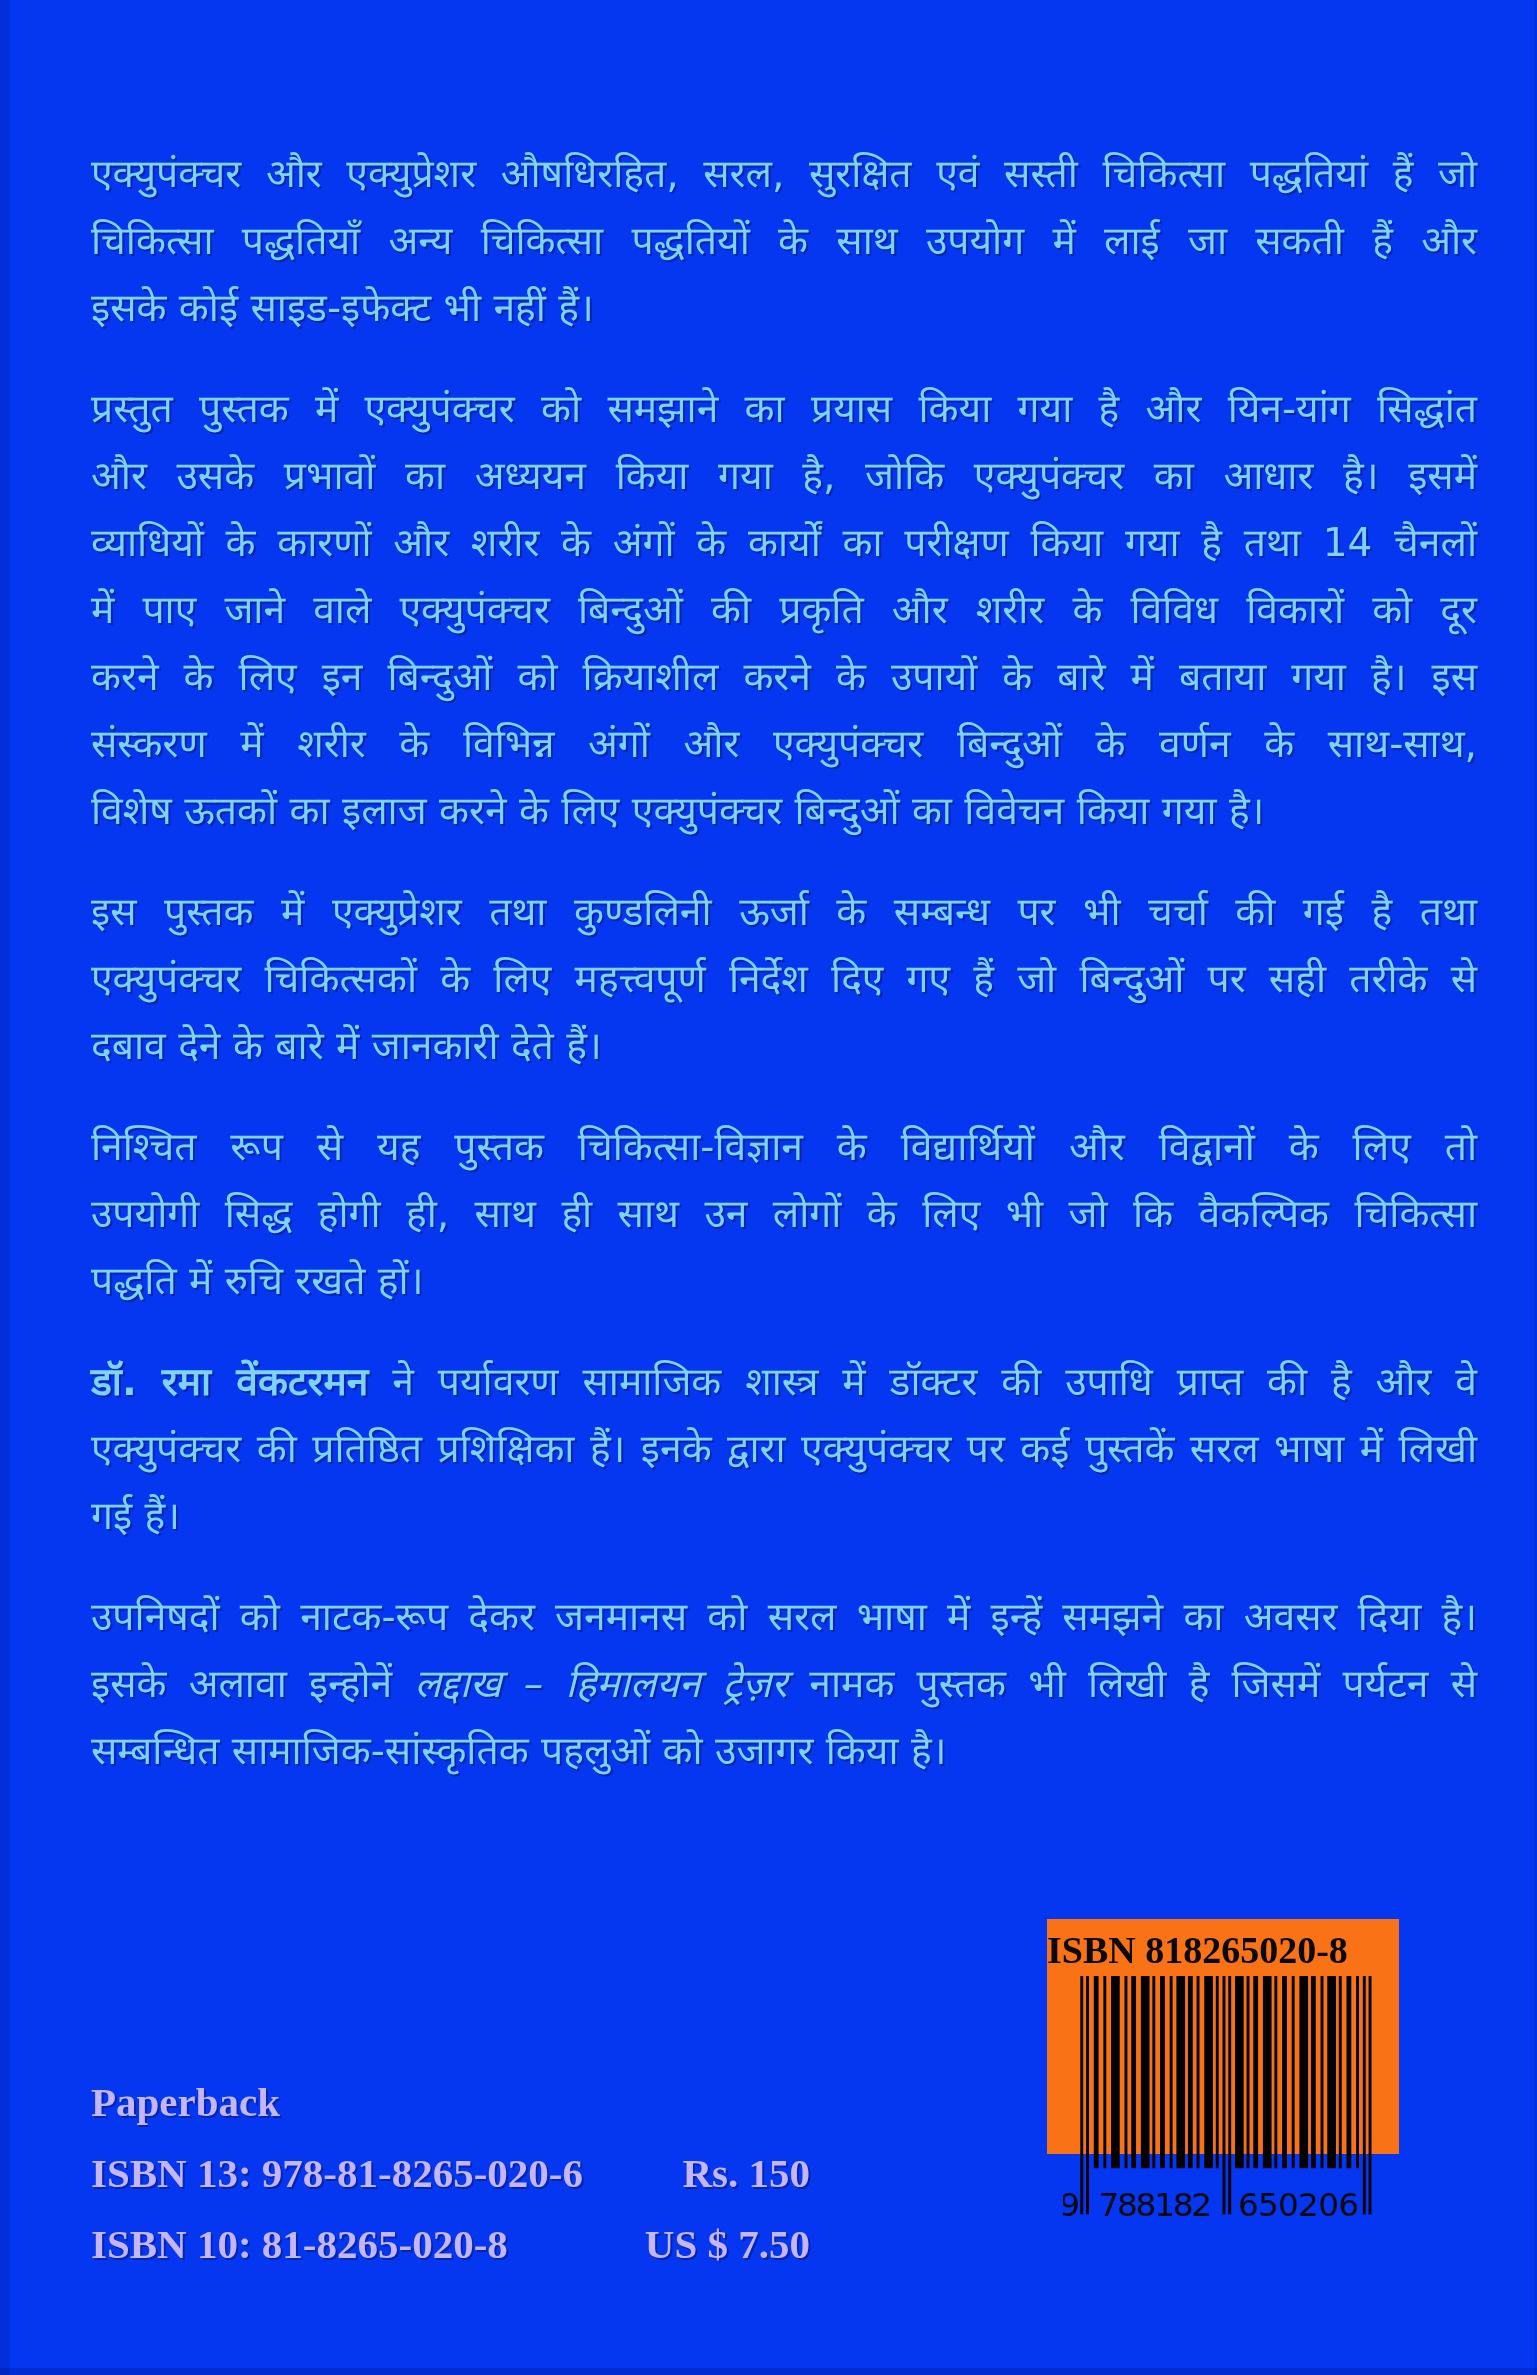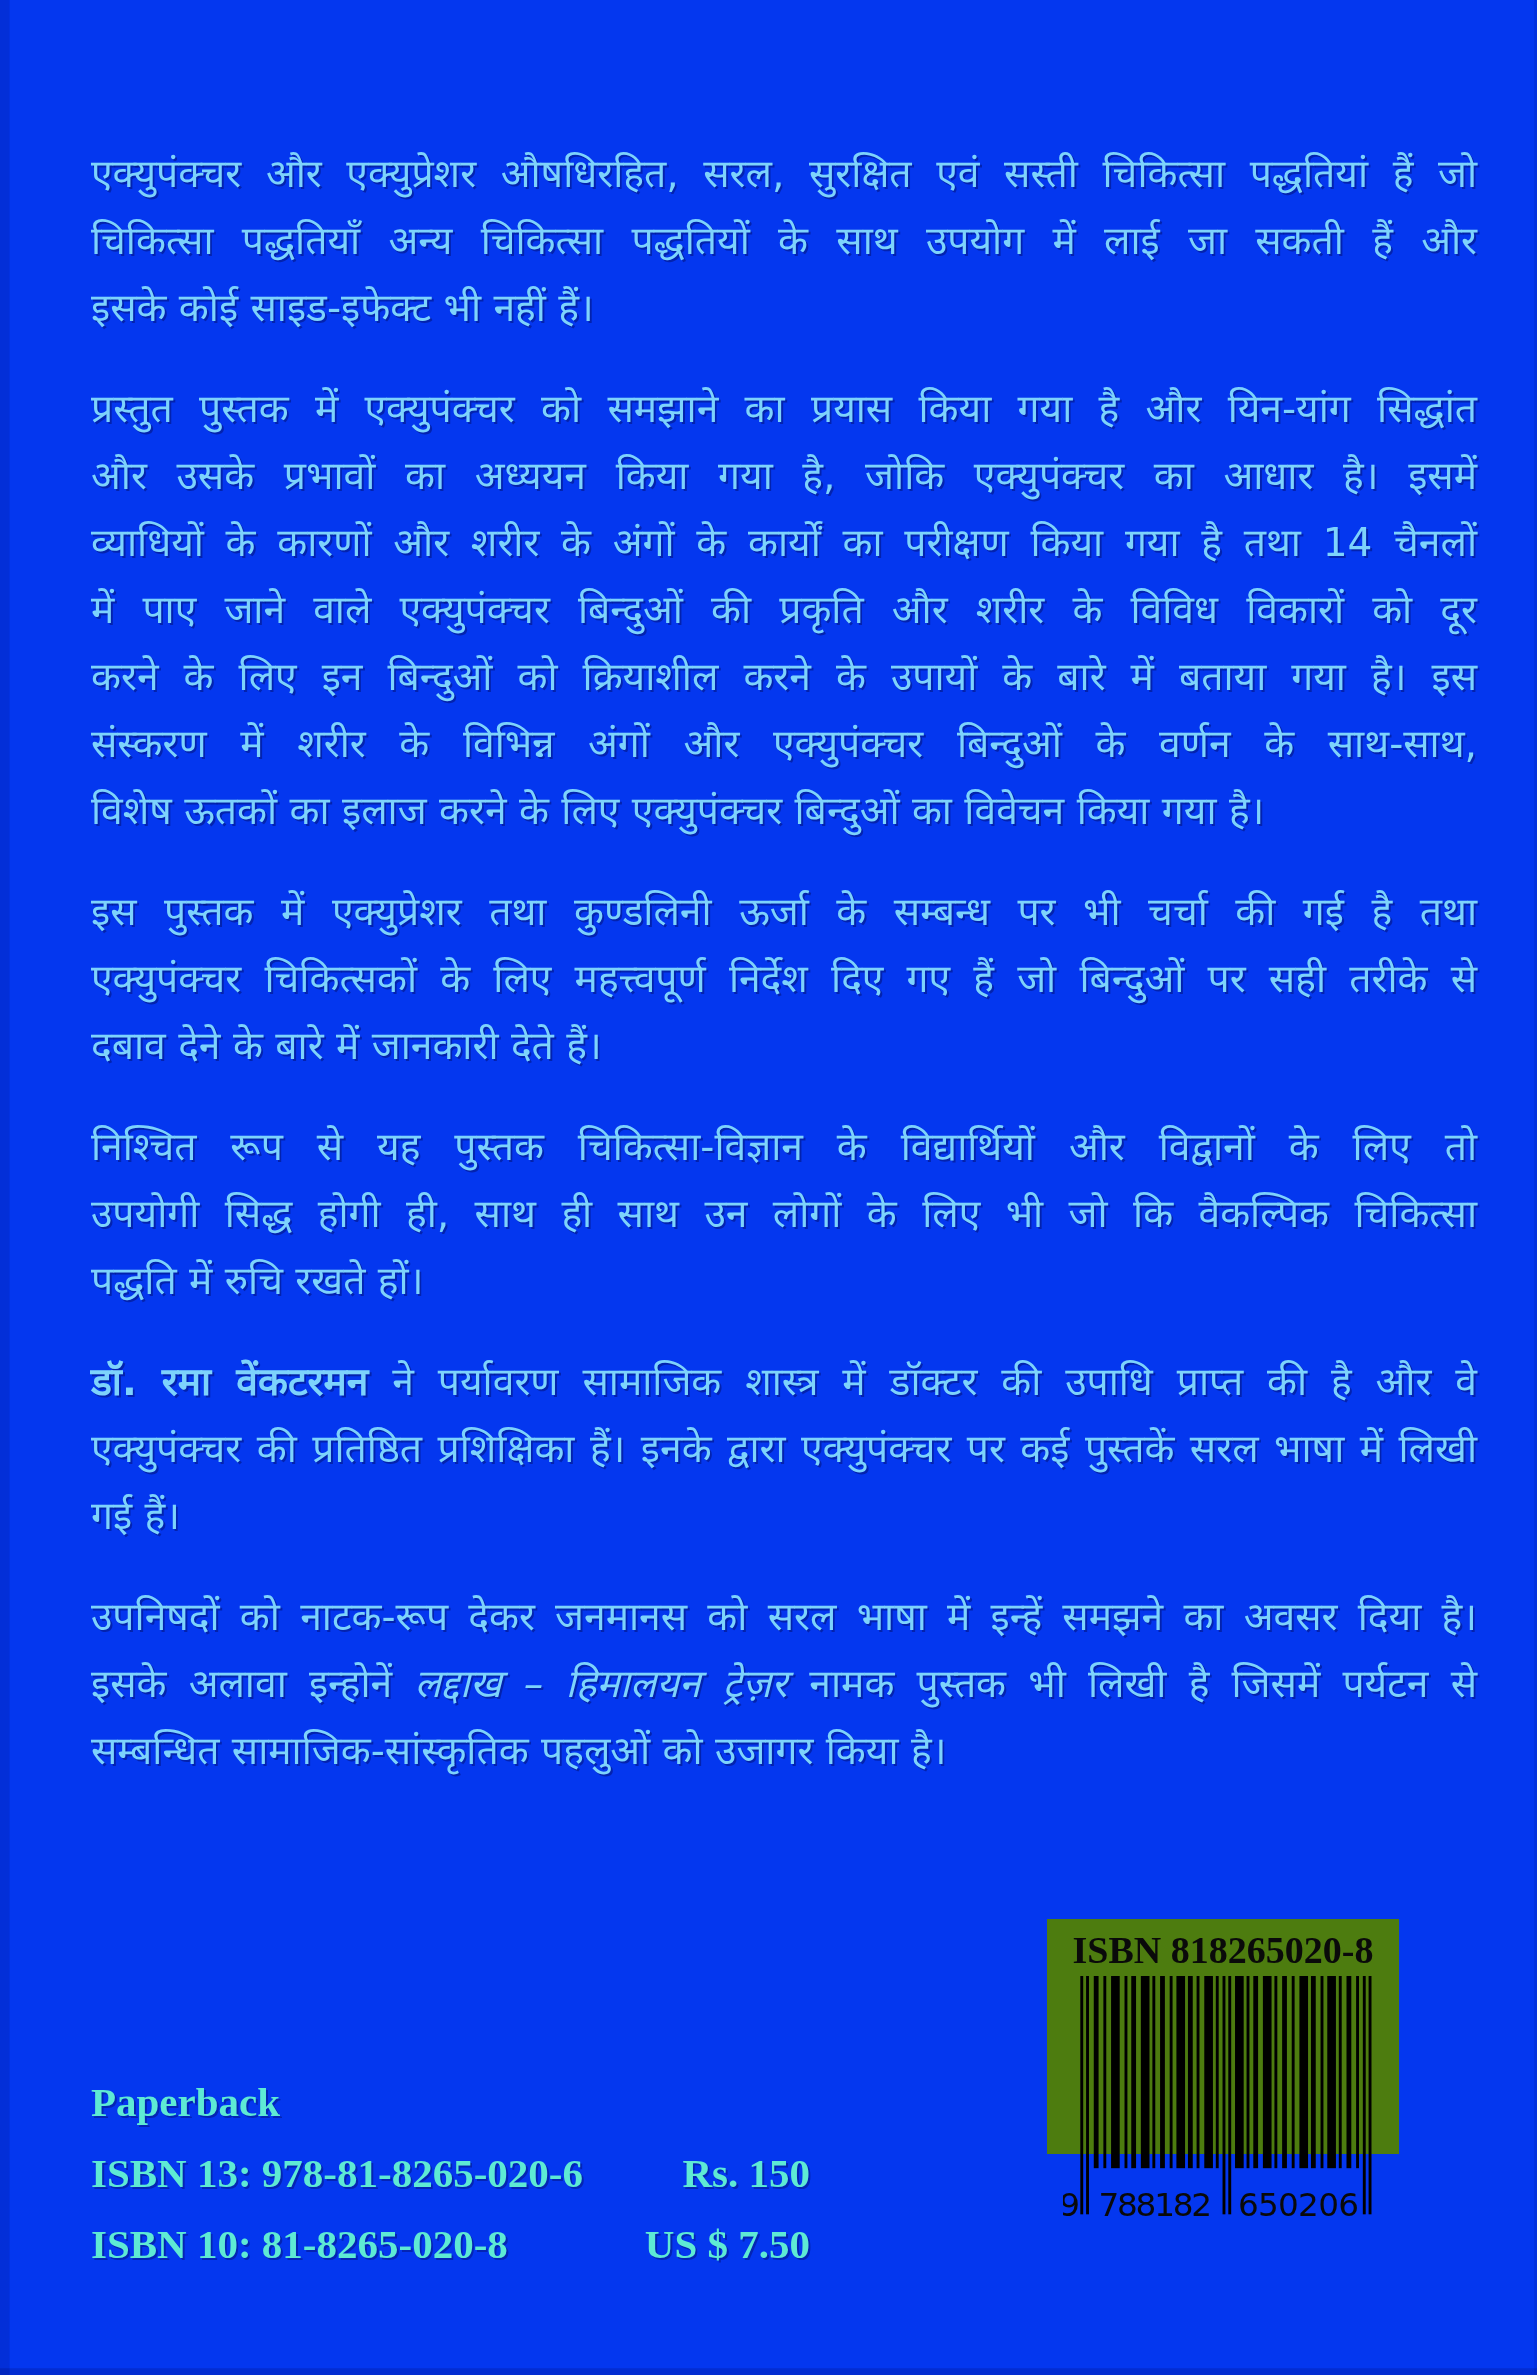--- a/index.html
+++ b/index.html
@@ -30,43 +30,43 @@
   .line.last{
     text-align:right;
     text-align-last:left;
   }
   .bold{font-weight:700;}
   .italic{font-style:italic;}
   .barcode-box{
     position:absolute;
     left:1047px;top:1919px;
     width:352px;height:235px;
-    background:#4d7c0f;
+    background:#f97316;
     color:#0a0a0a;
-    text-align:center;
+    text-align:left;
   }
   .barcode-label{
     font-family:"Liberation Serif","DejaVu Serif",serif;
     font-weight:700;
     font-size:38px;
     line-height:42px;
     margin-top:9.6px;
     white-space:nowrap;
   }
   .barcode-svg{display:block;margin:5.8px auto 0 auto;}
   .barcode-svg text{
     font-family:"DejaVu Sans",sans-serif;
     font-size:34px;
     fill:#0a0a0a;
   }
   .purchase{
     position:absolute;
     left:91px;top:2067px;
     width:719px;
-    color:#5eead4;
+    color:#c4b5fd;
     font-family:"Liberation Serif","DejaVu Serif",serif;
     font-weight:700;
     font-size:41px;
     line-height:71px;
     text-shadow:1.9px 1.9px 0 rgba(3,18,120,.5);
   }
   .purchase .row{
     display:flex;
     justify-content:space-between;
     white-space:nowrap;

